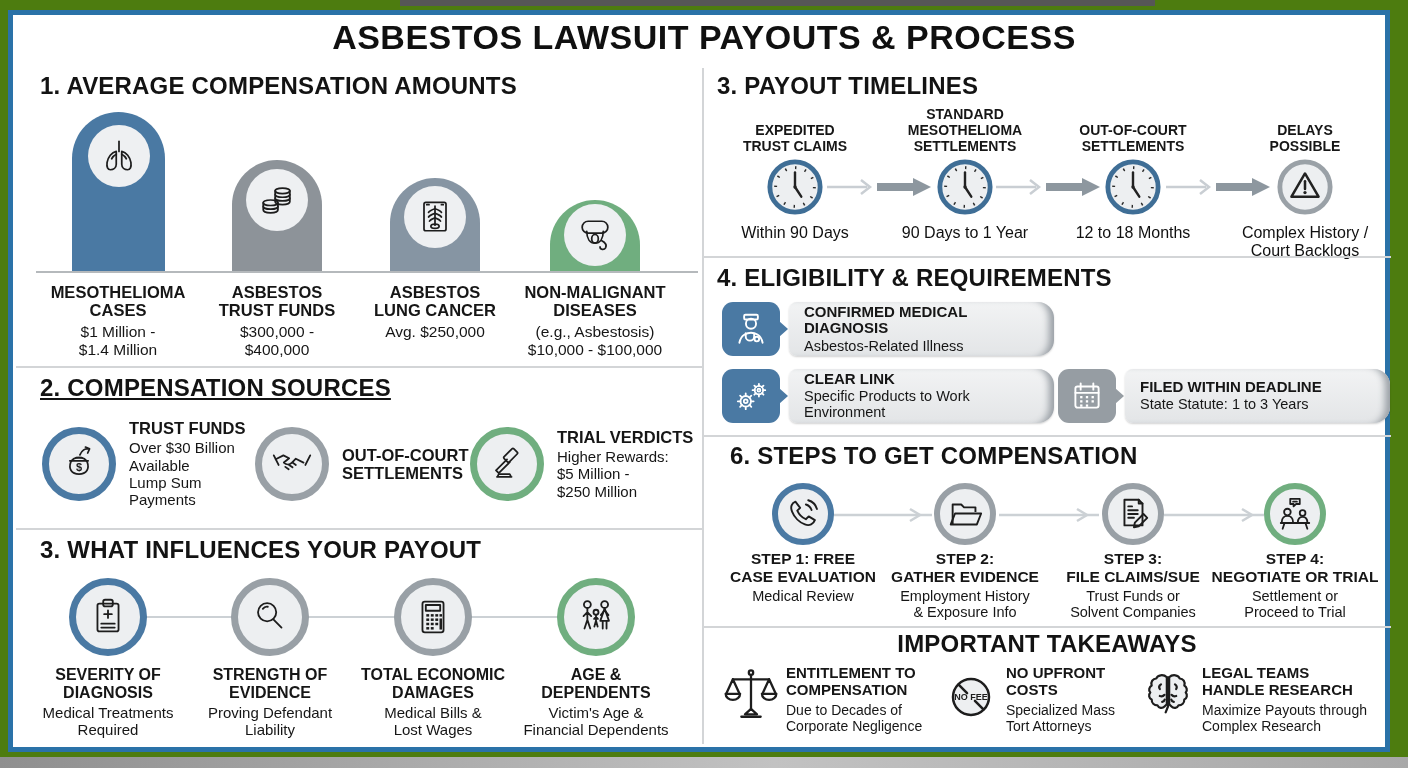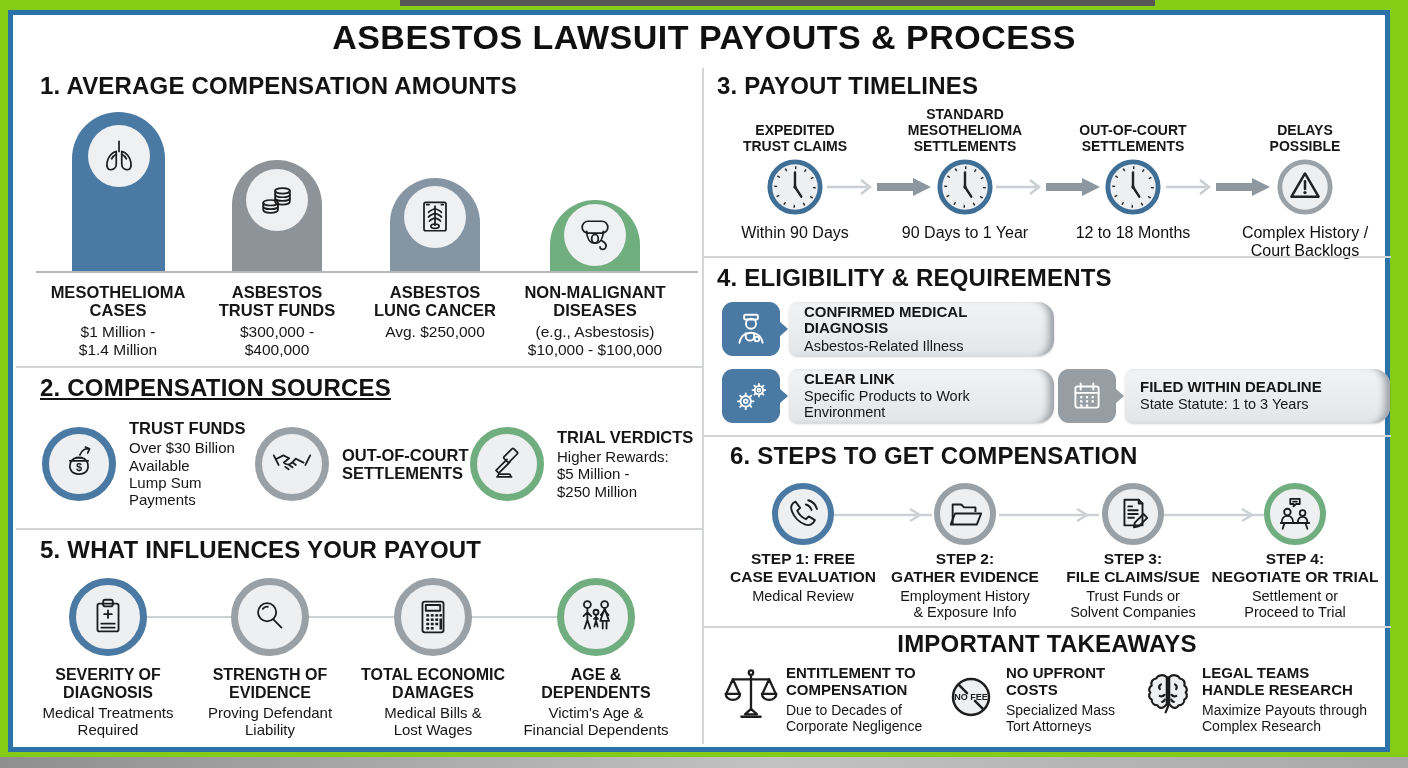--- a/index.html
+++ b/index.html
@@ -1,16 +1,16 @@
 <!DOCTYPE html>
 <html><head>
 <meta charset="utf-8">
 <style>
   html,body{margin:0;padding:0;background:#fff;}
-  .canvas{position:relative;width:1408px;height:768px;background:#84cc16;overflow:hidden;
+  .canvas{position:relative;width:1408px;height:768px;background:#4d7c0f;overflow:hidden;
           font-family:"Liberation Sans",sans-serif;color:#161616;}
   .abs{position:absolute;}
   .pre{white-space:pre-line;}
   .ctr{text-align:center;}
 
   .top-strip{left:400px;top:0;width:755px;height:6px;background:#565656;}
   .bottom-strip{left:0;top:757px;width:1408px;height:11px;
                 background:linear-gradient(90deg,#8f8f8f,#c2c2c2 55%,#a8a8a8);}
   .frame{left:8px;top:10px;width:1382px;height:742px;border:5px solid #2a72a8;
          background:#fff;box-sizing:border-box;}
@@ -241,21 +241,21 @@
     <div style="width:150px;">
       <div class="src-title pre">TRIAL VERDICTS</div>
       <div class="src-body pre">Higher Rewards:
 $5 Million -
 $250 Million</div>
     </div>
   </div>
 
   <div class="abs hdiv" style="left:16px;top:528px;width:686px;"></div>
 
-  <div class="abs sec-head" style="left:40px;top:536px;">5. WHAT INFLUENCES YOUR PAYOUT</div>
+  <div class="abs sec-head" style="left:40px;top:536px;">3. WHAT INFLUENCES YOUR PAYOUT</div>
 
   <div class="abs conn" style="left:105px;top:616px;width:492px;"></div>
 
   <div class="abs ring ring-blue" style="left:69px;top:578px;width:78px;height:78px;">
     <svg width="46" height="46" viewBox="0 0 48 48" fill="none" stroke="#1d1d1d" stroke-width="1.9" stroke-linecap="round" stroke-linejoin="round">
       <rect x="13" y="10" width="22" height="29" rx="2"></rect>
       <rect x="19" y="6" width="10" height="7" rx="2"></rect>
       <path d="M24 17v8M20 21h8"></path>
       <path d="M17 31h14M17 35h14"></path>
     </svg>

